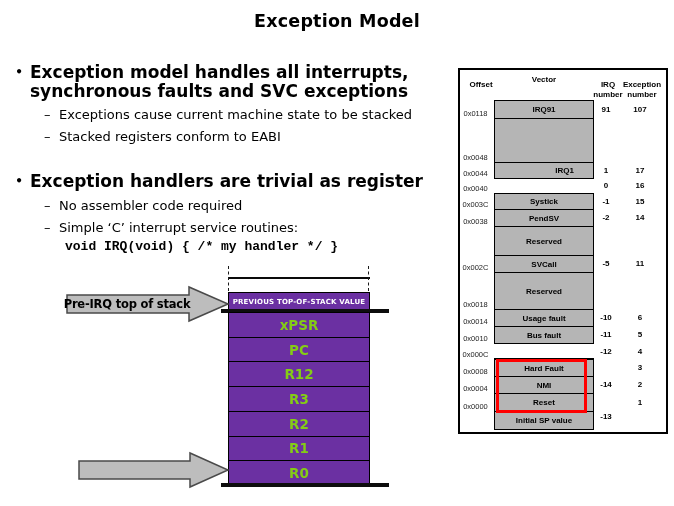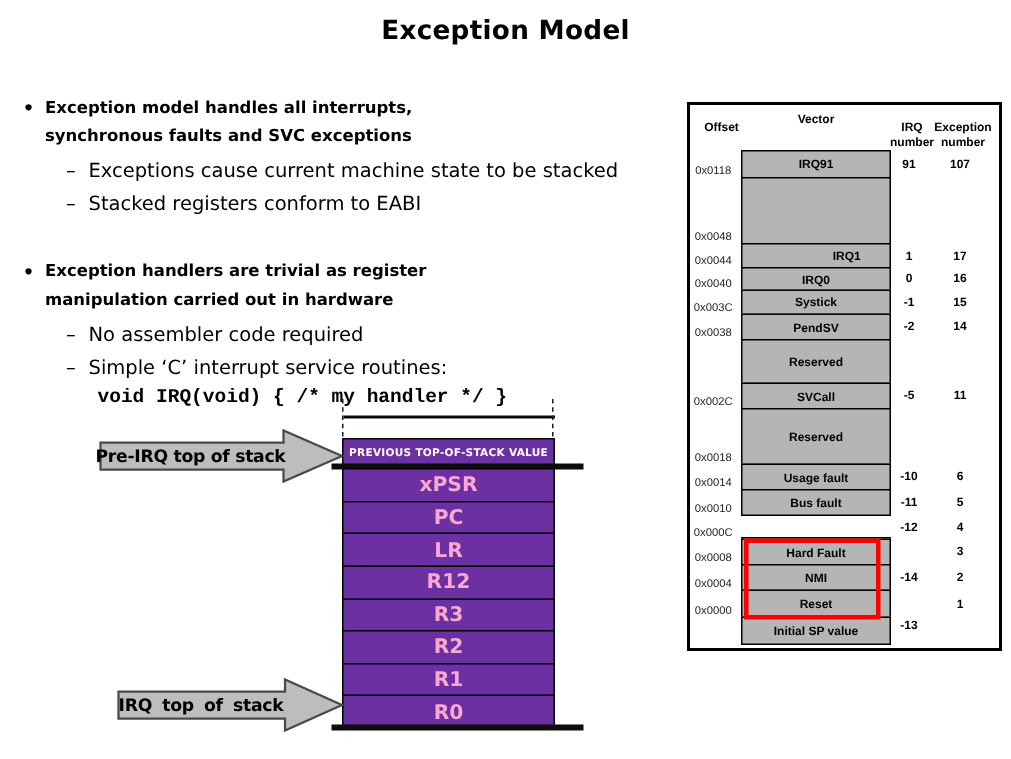--- a/index.html
+++ b/index.html
@@ -13,21 +13,21 @@
     position:relative;width:674px;height:506px;background:#ffffff;
     font-family:"DejaVu Sans", sans-serif;color:#000;overflow:hidden;
   }
   
   .title{
     position:absolute;top:11px;left:0;width:100%;text-align:center;
     font-size:17.5px;font-weight:bold;letter-spacing:0.2px;
   }
   
   .bgroup{position:absolute;left:8px;width:445px;}
-  .bmain{display:flex;font-weight:bold;font-size:11px;line-height:18.5px;}
+  .bmain{display:flex;font-weight:bold;font-size:17px;line-height:18.5px;}
   .bmark{width:22px;text-align:center;font-size:12px;line-height:19px;}
   .bmark::before{content:"\2022";}
   .subs{margin-left:36px;margin-top:4px;}
   .sub{display:flex;font-size:13px;line-height:21.5px;font-weight:normal;}
   .dash{width:15px;}
   .dash::before{content:"\2013";}
   .code{
     margin-left:57px;margin-top:1px;font-family:"Liberation Mono", monospace;
     font-weight:bold;font-size:13px;white-space:pre;
   }
@@ -40,21 +40,21 @@
     background:var(--purple);border:1px solid #000;box-sizing:border-box;
     color:#fff;font-weight:bold;font-size:7px;letter-spacing:0.2px;
     display:flex;align-items:center;justify-content:center;white-space:nowrap;
   }
   .stack-cells{
     position:absolute;left:228px;top:312px;width:142px;height:174px;
     display:flex;flex-direction:column;
   }
   .stack-cell{
     flex:1;background:var(--purple);border:1px solid #000;margin-top:-1px;
-    box-sizing:border-box;color:#f9a8d4;font-weight:bold;font-size:13.5px;
+    box-sizing:border-box;color:#84cc16;font-weight:bold;font-size:13.5px;
     display:flex;align-items:center;justify-content:center;
   }
   .stack-cell:first-child{margin-top:0;}
   .thick{position:absolute;height:4px;background:#0d0d0d;}
   
   .arrow-svg{position:absolute;overflow:visible;}
   .arrow-label{
     position:absolute;display:flex;align-items:center;justify-content:center;
     font-weight:bold;font-size:11.5px;letter-spacing:-0.2px;white-space:nowrap;
   }
@@ -112,21 +112,20 @@
         <span>Stacked registers conform to EABI</span>
       </div>
     </div>
   </div>
 
   <div class="bgroup" style="top:172px;">
     <div class="bmain">
       <span class="bmark"></span>
       <div>
         <div>Exception handlers are trivial as register</div>
-        <div>manipulation carried out in hardware</div>
       </div>
     </div>
     <div class="subs">
       <div class="sub">
         <span class="dash"></span>
         <span>No assembler code required</span>
       </div>
       <div class="sub">
         <span class="dash"></span>
         <span>Simple ‘C’ interrupt service routines:</span>
@@ -137,56 +136,53 @@
 
   <div class="hline" style="left:229px;top:277px;width:141px;height:2px;"></div>
   <div class="vdash" style="left:228px;top:266px;height:25px;"></div>
   <div class="vdash" style="left:368px;top:266px;height:25px;"></div>
 
   <div class="stack-header">PREVIOUS TOP-OF-STACK VALUE</div>
   <div class="thick" style="left:221px;top:309px;width:168px;"></div>
   <div class="stack-cells">
       <div class="stack-cell">xPSR</div>
       <div class="stack-cell">PC</div>
-      <div class="stack-cell">LR</div>
       <div class="stack-cell">R12</div>
       <div class="stack-cell">R3</div>
       <div class="stack-cell">R2</div>
       <div class="stack-cell">R1</div>
       <div class="stack-cell">R0</div>
     </div>
   <div class="thick" style="left:221px;top:483px;width:168px;"></div>
 
   <svg class="arrow-svg" style="left:66px;top:286px;" width="164" height="36" viewBox="0 0 164 36">
     <polygon class="arrow-poly" points="1,9 123,9 123,1 162,18 123,35 123,27 1,27" stroke="#4a4a4a" stroke-width="1.5" fill="#BDBDBD"></polygon>
   </svg>
   <div class="arrow-label" style="left:67px;top:286px;width:120px;height:36px;text-align:center;">Pre-IRQ top of stack</div>
 
   <svg class="arrow-svg" style="left:78px;top:452px;" width="152" height="36" viewBox="0 0 152 36">
     <polygon class="arrow-poly" points="1,9 112,9 112,1 150,18 112,35 112,27 1,27" stroke="#4a4a4a" stroke-width="1.5" fill="#BDBDBD"></polygon>
   </svg>
-  <div class="arrow-label" style="left:79px;top:452px;width:110px;height:36px;word-spacing:3px;">IRQ top of stack</div>
 
   <div class="vbox">
     <div class="vhead" style="left:0;top:10px;width:42px;">Offset</div>
     <div class="vhead" style="left:34px;top:5px;width:100px;">Vector</div>
     <div class="vhead" style="left:126px;top:10px;width:44px;">IRQ number</div>
     <div class="vhead" style="left:157px;top:10px;width:50px;">Exception number</div>
     <div style="position:absolute;left:0;top:0;width:100%;height:100%;">
         <div class="vt-cell" style="top: 30px; height: 19px;">IRQ91</div>
         <div class="vt-offset" style="top: 39px;">0x0118</div>
         <div class="vt-num" style="left: 126px; top: 30px; height: 18px;">91</div>
         <div class="vt-num" style="left: 160px; top: 30px; height: 18px;">107</div>
         <div class="vt-cell" style="top: 48px; height: 45px;"></div>
         <div class="vt-offset" style="top: 83px;">0x0048</div>
         <div class="vt-cell" style="top: 92px; height: 17px; padding-left: 41px;">IRQ1</div>
         <div class="vt-offset" style="top: 99px;">0x0044</div>
         <div class="vt-num" style="left: 126px; top: 92px; height: 16px;">1</div>
         <div class="vt-num" style="left: 160px; top: 92px; height: 16px;">17</div>
-        <div class="vt-cell" style="top: 108px; height: 16px;">IRQ0</div>
         <div class="vt-offset" style="top: 114px;">0x0040</div>
         <div class="vt-num" style="left: 126px; top: 108px; height: 15px;">0</div>
         <div class="vt-num" style="left: 160px; top: 108px; height: 15px;">16</div>
         <div class="vt-cell" style="top: 123px; height: 17px;">Systick</div>
         <div class="vt-offset" style="top: 130px;">0x003C</div>
         <div class="vt-num" style="left: 126px; top: 123px; height: 16px;">-1</div>
         <div class="vt-num" style="left: 160px; top: 123px; height: 16px;">15</div>
         <div class="vt-cell" style="top: 139px; height: 18px;">PendSV</div>
         <div class="vt-offset" style="top: 147px;">0x0038</div>
         <div class="vt-num" style="left: 126px; top: 139px; height: 17px;">-2</div>

